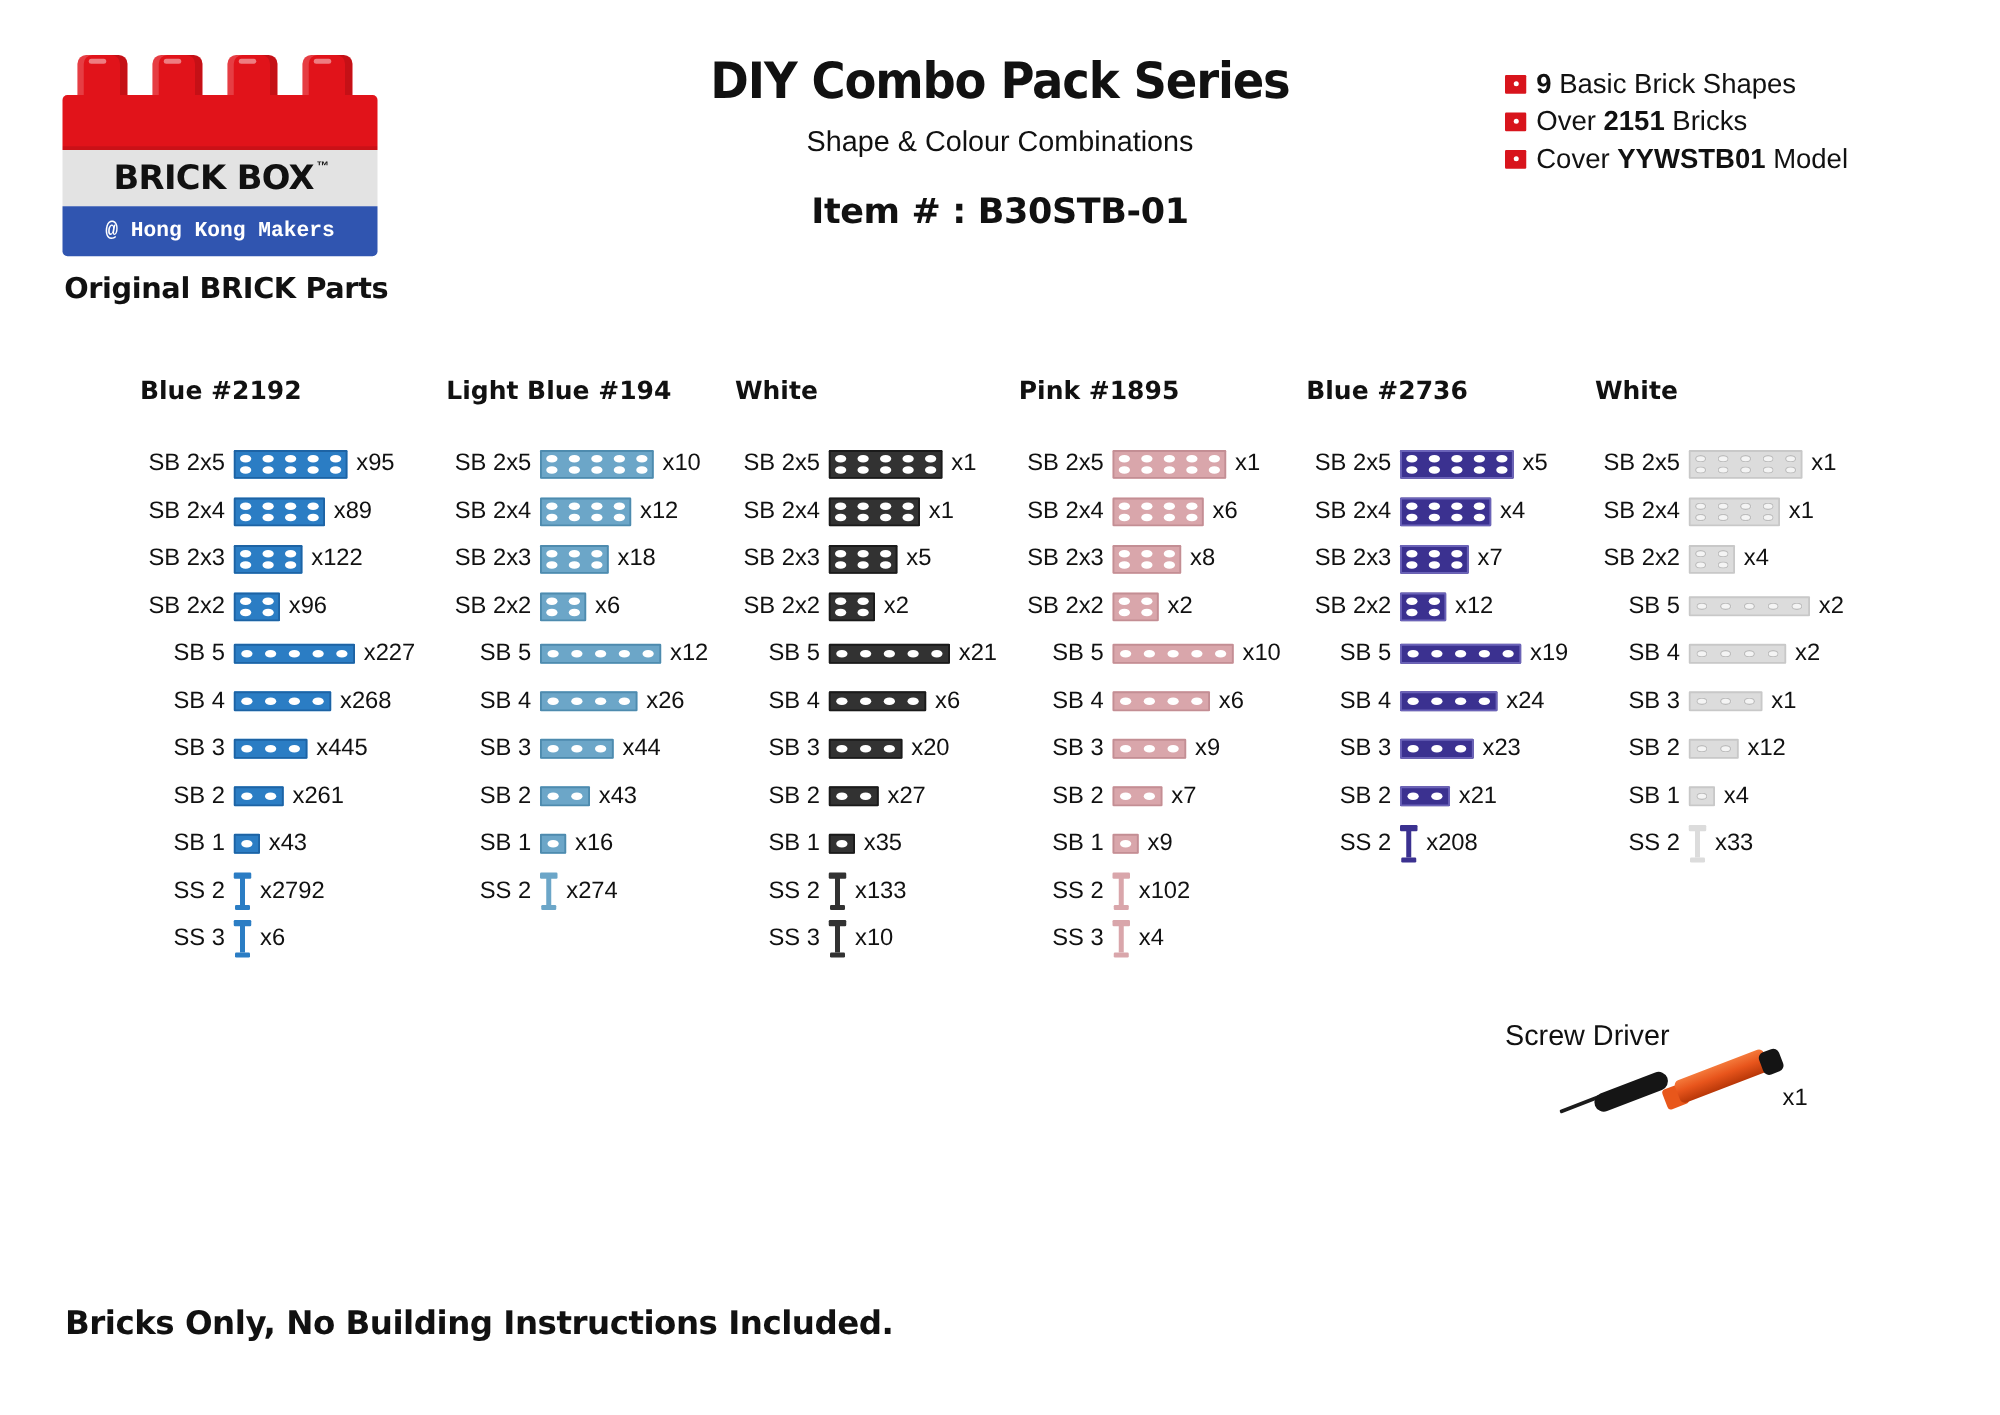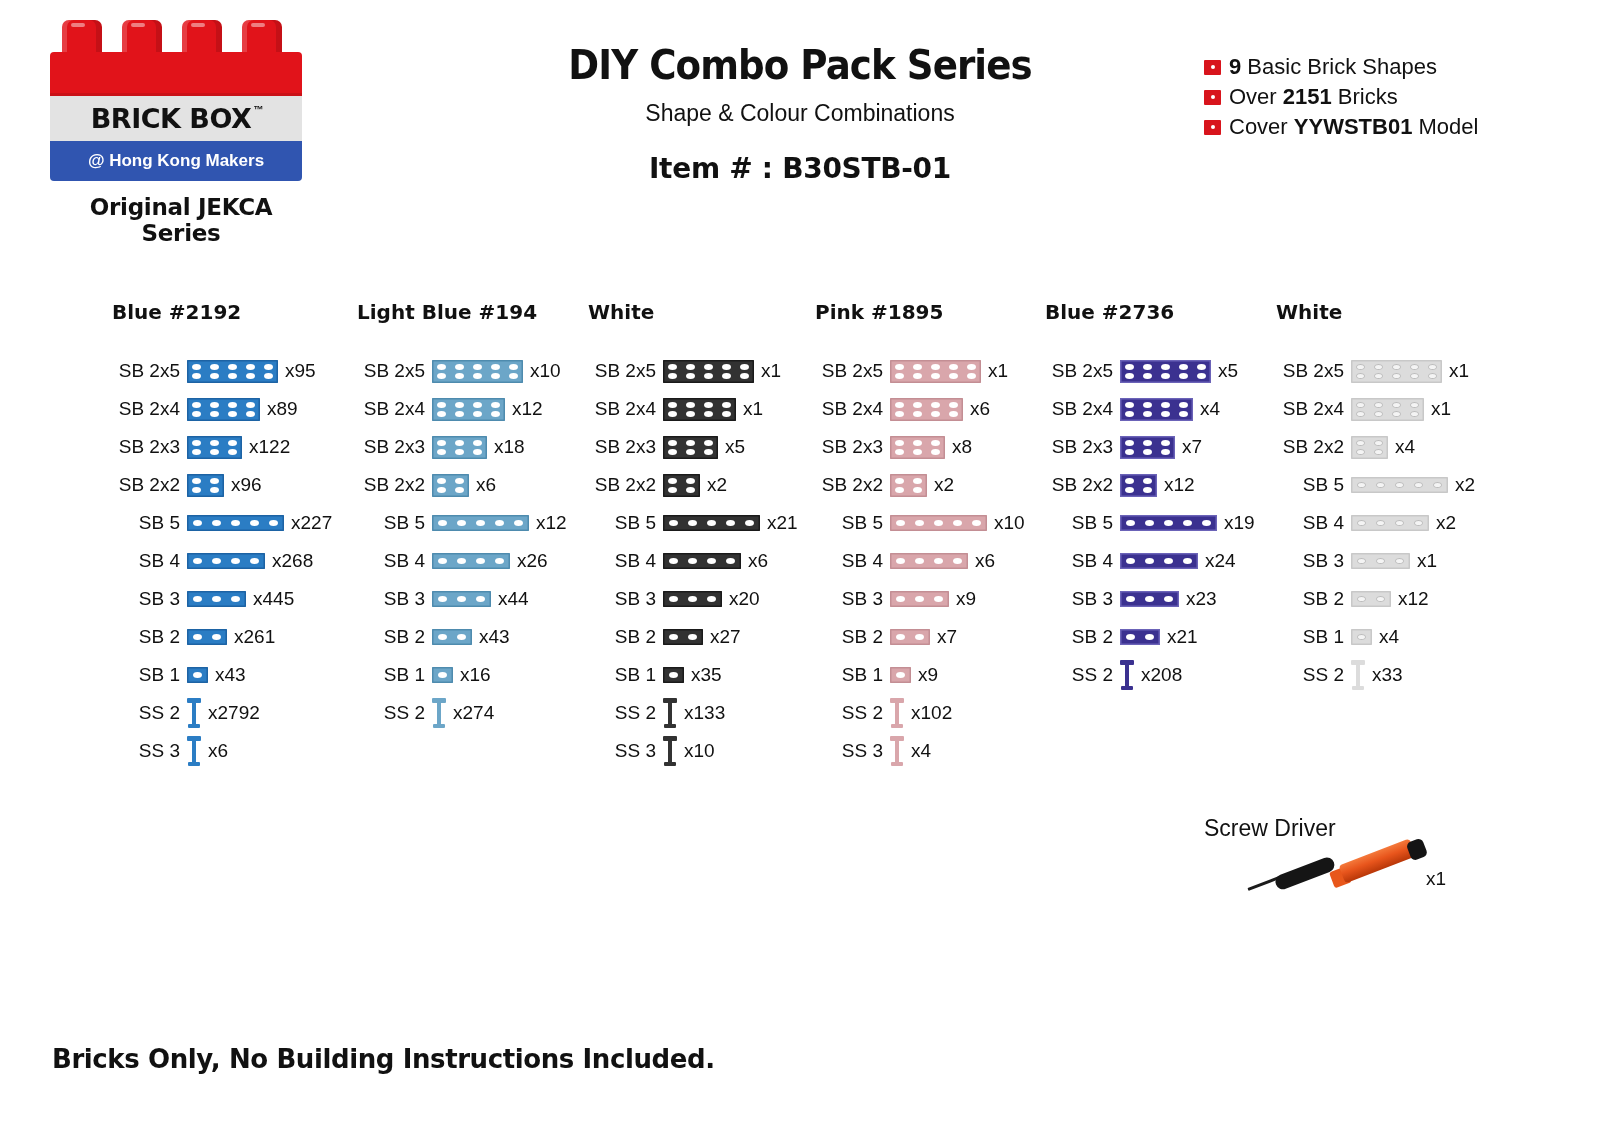--- a/index.html
+++ b/index.html
@@ -1,39 +1,39 @@
 <!DOCTYPE html>
 <html><head>
 <meta charset="utf-8">
 <style>
   html,body{margin:0;padding:0;background:#ffffff;}
   body{
     width:1600px;height:1132px;position:relative;overflow:hidden;
     font-family:"Liberation Sans", sans-serif;color:#111;
   }
   
-  #logo{position:absolute;left:50px;top:20px;width:262px;}
+  #logo{position:absolute;left:50px;top:44px;width:262px;}
   .logo-brick{position:relative;width:252px;}
   .studs{position:relative;height:32px;width:252px;}
   .stud{
     position:absolute;top:0;width:40px;height:36px;
     background:#E1131A;border-radius:7px 7px 0 0;
     box-shadow:inset -6px 0 0 rgba(0,0,0,.12), inset 5px 0 0 rgba(255,255,255,.18);
   }
   .stud i{position:absolute;left:9px;top:3px;width:14px;height:4px;background:rgba(255,255,255,.45);border-radius:3px;}
   .band-red{position:relative;height:44px;background:#E1131A;border-radius:4px 4px 0 0;
     box-shadow:inset 0 -3px 0 rgba(0,0,0,.10);}
   .band-gray{height:45px;background:#E3E3E3;display:flex;align-items:center;justify-content:center;}
   .band-blue{height:40px;background:#3055B0;display:flex;align-items:center;justify-content:center;
     border-radius:0 0 4px 4px;}
   .bb-text{font-weight:bold;font-size:27px;letter-spacing:-.5px;color:#111;
     font-family:"DejaVu Sans","Liberation Sans",sans-serif;position:relative;}
   .bb-tm{position:absolute;right:-17px;top:-2px;font-size:10px;font-weight:bold;}
   .hk-text{color:#fff;font-weight:bold;font-size:17px;
-    font-family:Liberation Sans, sans-serif;}
+    font-family:Liberation Mono, monospace;}
   .jekca{margin-top:13px;text-align:center;font-weight:bold;font-size:23px;
     font-family:"DejaVu Sans","Liberation Sans",sans-serif;letter-spacing:-.3px;}
 
   
   #header-block{position:absolute;left:520px;top:44px;width:560px;text-align:center;}
   .main-title{font-size:40px;font-weight:bold;letter-spacing:-1px;line-height:1.05;
      font-family:"DejaVu Sans","Liberation Sans",sans-serif;transform:scaleX(.93);}
   .sub-title{font-size:23px;margin-top:14px;font-family:"Liberation Sans",sans-serif;}
   .item-line{font-size:28px;font-weight:bold;margin-top:25px;
      font-family:"DejaVu Sans","Liberation Sans",sans-serif;letter-spacing:-.3px;}
@@ -117,21 +117,21 @@
     </div>
     <div class="band-red"></div>
     <div class="band-gray">
       <span class="bb-text">BRICK BOX</span>
       <span class="bb-tm" style="position:relative;left:2px;top:-9px;">™</span>
     </div>
     <div class="band-blue">
       <span class="hk-text">@ Hong Kong Makers</span>
     </div>
   </div>
-  <div class="jekca">Original JEKCA Series</div>
+  <div class="jekca">Original BRICK Parts</div>
 </div>
 
 <div id="header-block">
   <div class="main-title">DIY Combo Pack Series</div>
   <div class="sub-title">Shape &amp; Colour Combinations</div>
   <div class="item-line">Item # : B30STB-01</div>
 </div>
 
 <div id="features">
   <div id="feature-list">

